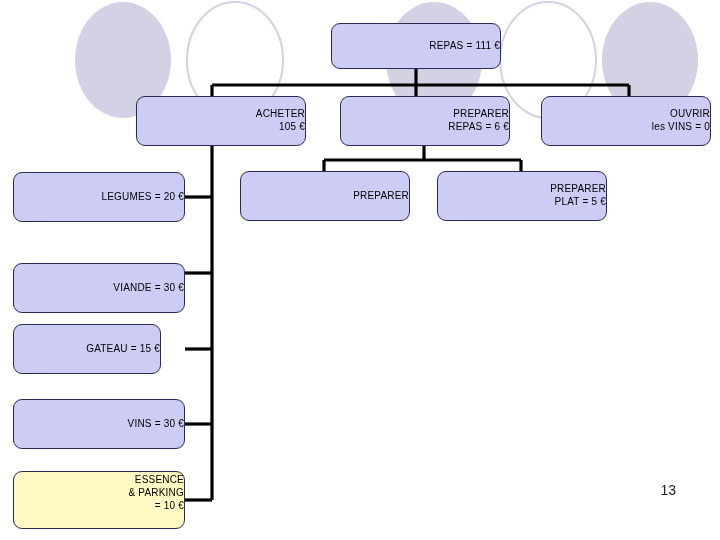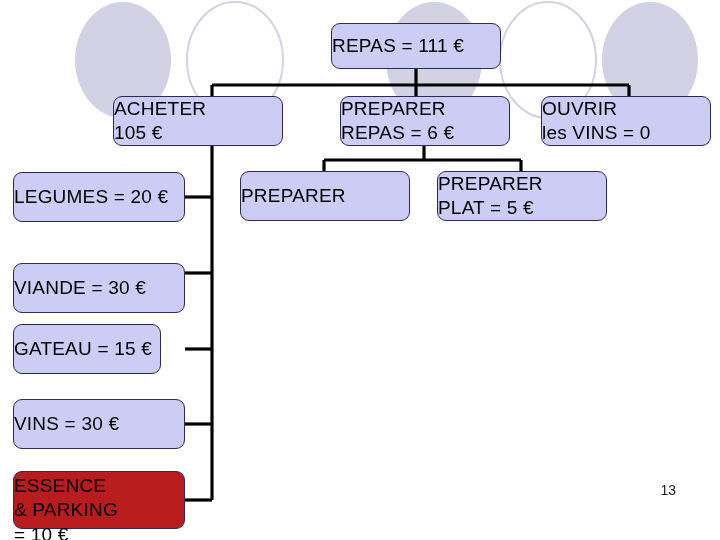--- a/index.html
+++ b/index.html
@@ -35,25 +35,25 @@
   
   .node {
     position: absolute;
     box-sizing: border-box;
     background: #ccccf5;
     border: 1.3px solid #2b2b55;
     border-radius: 9px;
     color: #000000;
     display: flex;
     flex-direction: column;
-    align-items: flex-start;
+    align-items: flex-end;
     justify-content: center;
     text-align: center;
     line-height: 1.28;
-    font-size: 19px;
+    font-size: 10px;
     letter-spacing: 0.2px;
     white-space: nowrap;
   }
   .node .ln { display: block; }
 
   .node.overflow-text {
     justify-content: flex-start;
     padding-top: 2px;
   }
 
@@ -99,21 +99,21 @@
         <line x1="185" y1="349" x2="212" y2="349" stroke="#000000" stroke-width="3.2" stroke-linecap="butt"></line>
         <line x1="185" y1="424" x2="212" y2="424" stroke="#000000" stroke-width="3.2" stroke-linecap="butt"></line>
         <line x1="185" y1="500" x2="212" y2="500" stroke="#000000" stroke-width="3.2" stroke-linecap="butt"></line>
       </g>
   </svg>
 
   <div id="nodes-group">
       <div class="node" style="left: 331px; top: 23px; width: 170px; height: 46px; background: rgb(204, 204, 245); border-color: rgb(43, 43, 85);">
         <span class="ln">REPAS = 111 €</span>
       </div>
-      <div class="node" style="left: 113px; top: 96px; width: 170px; height: 50px; background: rgb(204, 204, 245); border-color: rgb(43, 43, 85);">
+      <div class="node" style="left: 136px; top: 96px; width: 170px; height: 50px; background: rgb(204, 204, 245); border-color: rgb(43, 43, 85);">
         <span class="ln">ACHETER</span>
         <span class="ln">105 €</span>
       </div>
       <div class="node" style="left: 340px; top: 96px; width: 170px; height: 50px; background: rgb(204, 204, 245); border-color: rgb(43, 43, 85);">
         <span class="ln">PREPARER</span>
         <span class="ln">REPAS = 6 €</span>
       </div>
       <div class="node" style="left: 541px; top: 96px; width: 170px; height: 50px; background: rgb(204, 204, 245); border-color: rgb(43, 43, 85);">
         <span class="ln">OUVRIR</span>
         <span class="ln">les VINS = 0</span>
@@ -130,21 +130,21 @@
       </div>
       <div class="node" style="left: 13px; top: 248px; width: 172px; height: 50px; background: rgb(204, 204, 245); border-color: rgb(43, 43, 85); margin-top: 15px;">
         <span class="ln">VIANDE = 30 €</span>
       </div>
       <div class="node" style="left: 13px; top: 324px; width: 148px; height: 50px; background: rgb(204, 204, 245); border-color: rgb(43, 43, 85);">
         <span class="ln">GATEAU = 15 €</span>
       </div>
       <div class="node" style="left: 13px; top: 399px; width: 172px; height: 50px; background: rgb(204, 204, 245); border-color: rgb(43, 43, 85);">
         <span class="ln">VINS = 30 €</span>
       </div>
-      <div class="node overflow-text" style="left: 13px; top: 471px; width: 172px; height: 58px; background: #b91c1c; border-color: rgb(43, 43, 85);">
+      <div class="node overflow-text" style="left: 13px; top: 471px; width: 172px; height: 58px; background: #fef9c3; border-color: rgb(43, 43, 85);">
         <span class="ln">ESSENCE</span>
         <span class="ln">&amp; PARKING</span>
         <span class="ln">= 10 €</span>
       </div>
     </div>
 
   <div class="page-number">13</div>
 
 </div>
 

